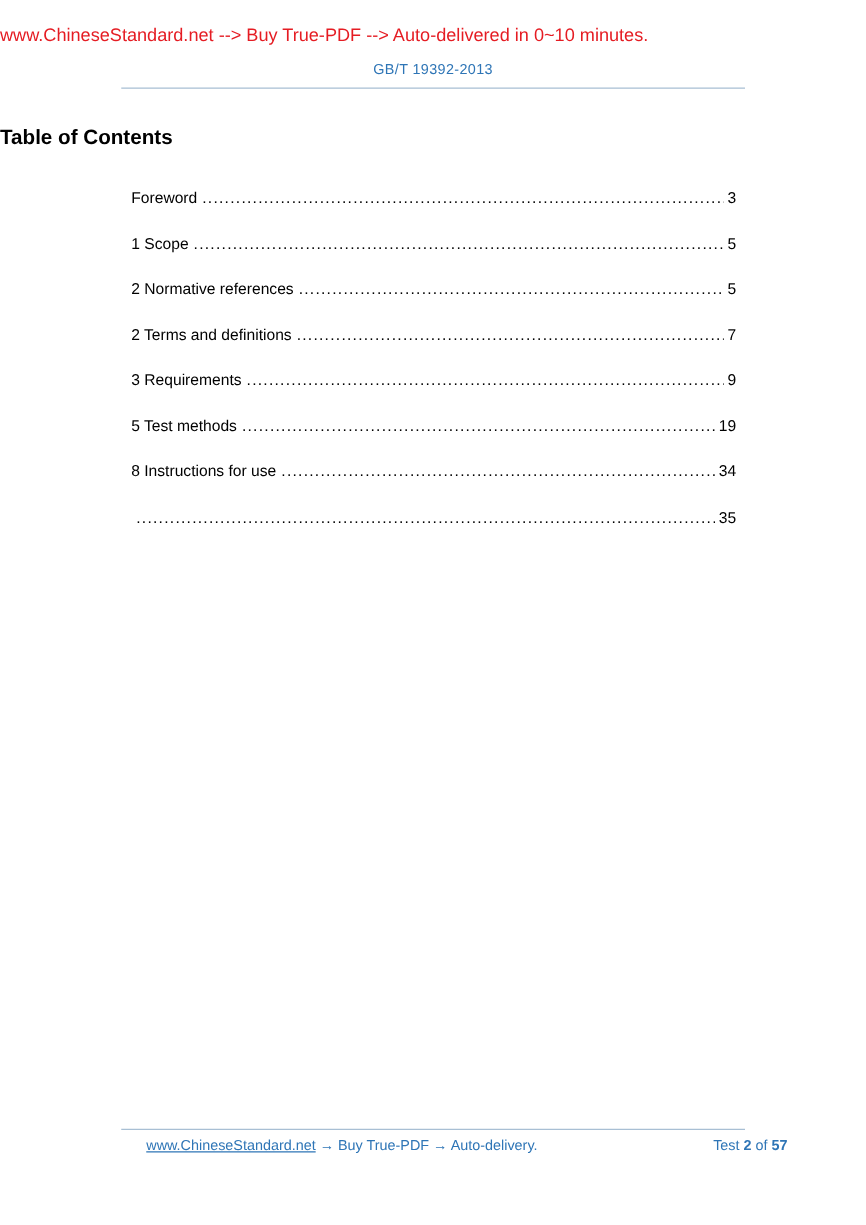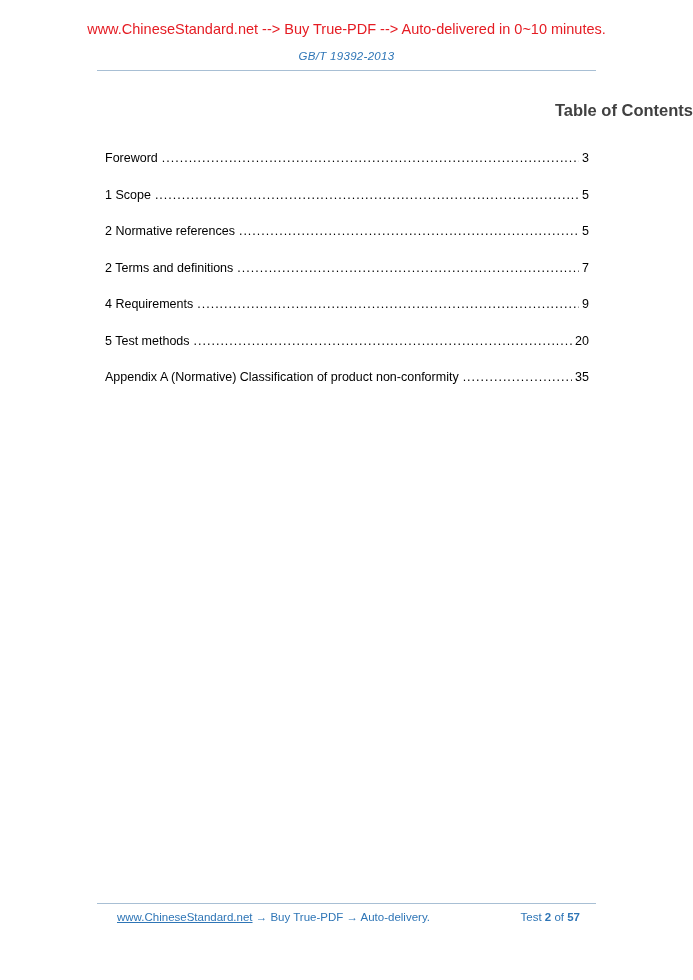--- a/index.html
+++ b/index.html
@@ -19,44 +19,43 @@
   .page {
     width: 693px;
     height: 980px;
     display: flex;
     flex-direction: column;
     background: #ffffff;
   }
   
   .promo {
     margin-top: 21px;
-    text-align: center;
+    text-align: left;
     font-size: 14.5px;
     color: var(--promo-red, #e51c23);
   }
   .std-number {
     margin-top: 13px;
     text-align: center;
     font-size: 11.5px;
     color: var(--accent-blue, #2e75b6);
     letter-spacing: 0.3px;
-    font-style: italic;
   }
   .header-rule {
     margin: 8px 97px 0 97px;
     border-top: 1px solid var(--rule-color, #a8bfd4);
     height: 0;
   }
   
   .doc-title {
     margin-top: 30px;
-    text-align: right;
+    text-align: left;
     font-size: 16.5px;
     font-weight: bold;
-    color: #404040;
+    color: #000000;
   }
   
   .toc {
     margin-top: 32px;
     padding: 0 104px 0 105px;
   }
   .toc-row {
     display: flex;
     align-items: baseline;
     font-size: 12.5px;
@@ -88,21 +87,21 @@
   }
   .footer-rule {
     margin: 0 97px;
     border-top: 1px solid var(--rule-color, #a8bfd4);
     height: 0;
   }
   .footer-row {
     display: flex;
     justify-content: space-between;
     align-items: baseline;
-    padding: 7px 113px 0 117px;
+    padding: 7px 63px 0 117px;
     font-size: 11.5px;
     color: var(--accent-blue, #2e75b6);
   }
   .footer-link {
     color: var(--accent-blue, #2e75b6);
     text-decoration: underline;
     cursor: pointer;
   }
   .footer-page b { font-weight: bold; }
 </style>
@@ -139,36 +138,40 @@
       <span class="toc-page">5</span>
     </div>
 
     <div class="toc-row">
       <span class="toc-label">2 Terms and definitions</span>
       <span class="toc-dots"></span>
       <span class="toc-page">7</span>
     </div>
 
     <div class="toc-row">
-      <span class="toc-label">4 Requirements</span>
+      <span class="toc-label">3 Requirements</span>
       <span class="toc-dots"></span>
       <span class="toc-page">9</span>
     </div>
 
     <div class="toc-row">
       <span class="toc-label">5 Test methods</span>
       <span class="toc-dots"></span>
-      <span class="toc-page">20</span>
+      <span class="toc-page">19</span>
     </div>
 
 
 
+    <div class="toc-row">
+      <span class="toc-label">8 Instructions for use</span>
+      <span class="toc-dots"></span>
+      <span class="toc-page">34</span>
+    </div>
 
     <div class="toc-row">
-      <span class="toc-label">Appendix A (Normative) Classification of product non-conformity</span>
       <span class="toc-dots"></span>
       <span class="toc-page">35</span>
     </div>
 
   </div>
 
   <div class="footer">
     <div class="footer-rule"></div>
     <div class="footer-row">
       <span class="footer-left">

